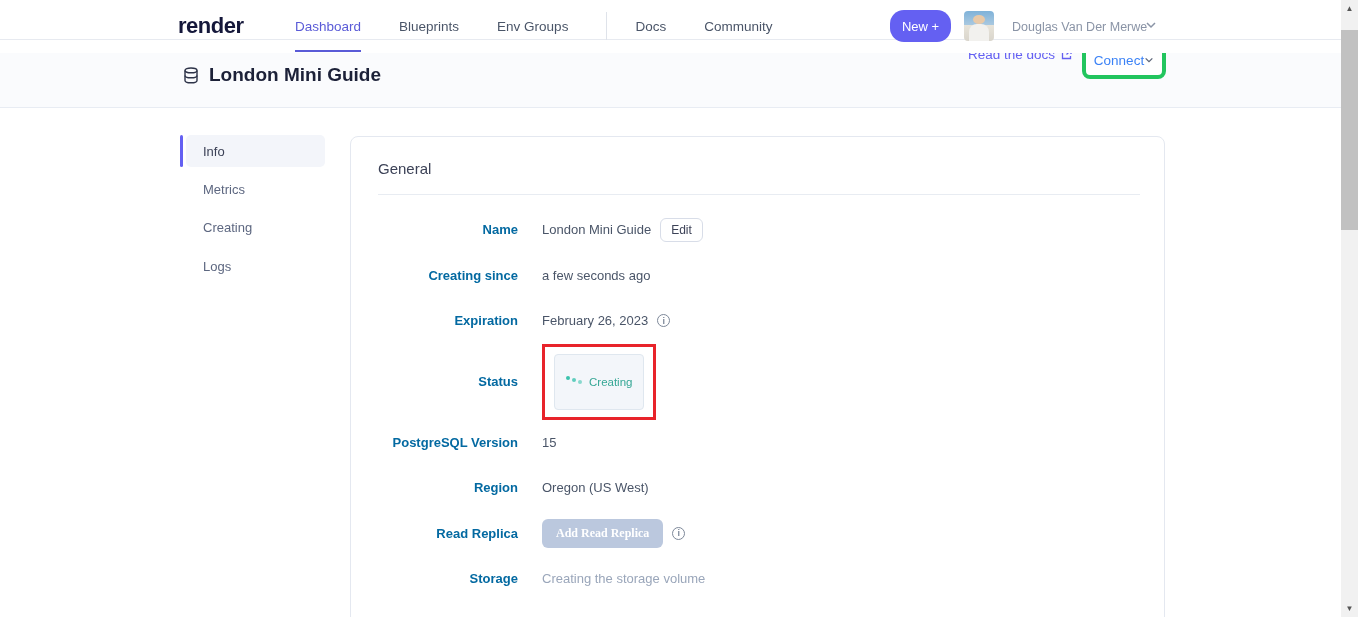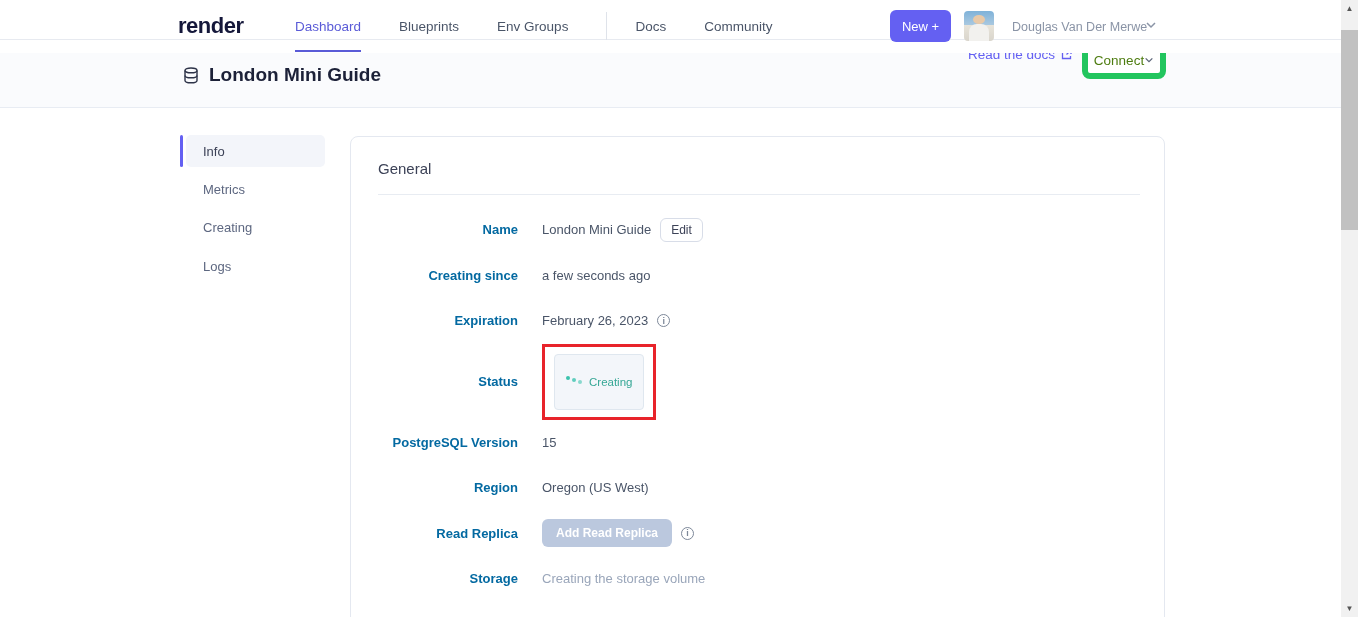--- a/index.html
+++ b/index.html
@@ -13,42 +13,42 @@
   .logo { position:absolute; left:178px; top:13px; font-size:22px; font-weight:700;
     color:#14173a; letter-spacing:-0.5px; }
   .nav-links { position:absolute; left:287px; top:0; height:52px; display:flex; align-items:center;margin-left:8px; }
   .nav-link { font-size:13.5px; color:#4a5568; margin-right:38px; cursor:pointer; position:relative;
     height:52px; display:flex; align-items:center; }
   .nav-link.active { color:#5a5bd7; }
   .nav-link.active::after { content:""; position:absolute; left:0; right:0; bottom:0;
     height:2px; background:#5a5bd7; }
   .nav-divider { width:1px; height:28px; background:#dfe3ea; margin-right:28px; }
   .new-btn { position:absolute; left:890px; top:10px; width:61px; height:32px; background:#6460f2;
-    color:#fff; font-size:13px; border:none; border-radius:6px; cursor:pointer;
+    color:#fff; font-size:13px; border:none; border-radius:14px; cursor:pointer;
     display:flex; align-items:center; justify-content:center; gap:5px; }
   .avatar { position:absolute; left:964px; top:11px; width:30px; height:30px; border-radius:4px;
     background:linear-gradient(180deg,#7fb2d9 0%, #a8c8e0 45%, #e8e4da 46%, #d9d5cc 100%);
     overflow:hidden; }
   .avatar::before { content:""; position:absolute; left:9px; top:4px; width:12px; height:9px;
     border-radius:50%; background:#e8c9a8; }
   .avatar::after { content:""; position:absolute; left:5px; top:13px; width:20px; height:17px;
     border-radius:8px 8px 0 0; background:#f2f1ee; }
   .user-name { position:absolute; left:1004px; top:20px; font-size:12.5px; color:#8a94a6;margin-left:8px; }
   .user-chevron { position:absolute; left:1145px; top:19px; color:#8a94a6; }
 
   
   .header-strip { position:absolute; left:0; top:53px; width:1341px; height:55px;
     background:#fafbfd; border-bottom:1px solid #e8ecf3; overflow:hidden; }
   .title-wrap { position:absolute; left:183px; top:11px; display:flex; align-items:center; gap:10px; }
   .page-title { font-size:19px; font-weight:700; color:#1c2138; }
   .db-icon { display:inline-flex; }
   .read-docs { position:absolute; left:968px; top:-6px; font-size:13.5px; color:#6460f2;
     display:flex; align-items:center; gap:6px; cursor:pointer; }
   .connect-btn { position:absolute; left:1082px; top:-12px; width:84px; height:38px;
-    background:#fff; border:6px solid #22c55e; border-radius:8px; font-size:13.5px; color:#4d7c0f;
+    background:#fff; border:4px solid #22c55e; border-radius:8px; font-size:13.5px; color:#3b82f6;
     display:flex; align-items:center; justify-content:center; gap:0; cursor:pointer;
     font-family:"Liberation Sans", sans-serif; }
 
   
   .side-item { position:absolute; left:186px; width:139px; height:32px; display:flex;
     align-items:center; padding-left:17px; font-size:13px; color:#5d6780; cursor:pointer;
     border-radius:5px; }
   .side-item.active { background:#f3f5fa; color:#3c4257; }
   .side-accent { position:absolute; left:180px; top:135px; width:3px; height:32px;
     background:#6460f2; border-radius:2px; }
@@ -74,21 +74,21 @@
   .status-badge { display:inline-flex; align-items:flex-start; gap:7px; background:#f3f6fa;
     border:1px solid #dfe7ef; border-radius:4px; padding:21px 11px; }
   .badge-text { font-size:11.5px; color:#35a795; }
   .dots { display:inline-flex; align-items:flex-end; gap:2px; height:8px; }
   .dots i { width:4px; height:4px; border-radius:50%; background:#2fbfa9; display:block; }
   .dots i:nth-child(1){ opacity:.95; margin-bottom:4px; }
   .dots i:nth-child(2){ opacity:.75; margin-bottom:2px; }
   .dots i:nth-child(3){ opacity:.55; }
   .disabled-btn { background:#bbc8de; color:#fff; font-size:12px; font-weight:700;
     border:none; border-radius:6px; padding:7px 14px; cursor:default;
-    font-family:Liberation Sans, sans-serif; }
+    font-family:Liberation Serif, serif; }
 
   
   .scrollbar { position:absolute; right:0; top:0; width:17px; height:617px; background:#f1f1f1; }
   .sb-arrow { position:absolute; left:0; width:17px; height:17px; display:flex; align-items:center;
     justify-content:center; color:#555; font-size:8px; }
   .sb-thumb { position:absolute; left:0; top:30px; width:17px; height:200px; background:#c1c1c1; }
 </style>
 </head>
 <body>
 

